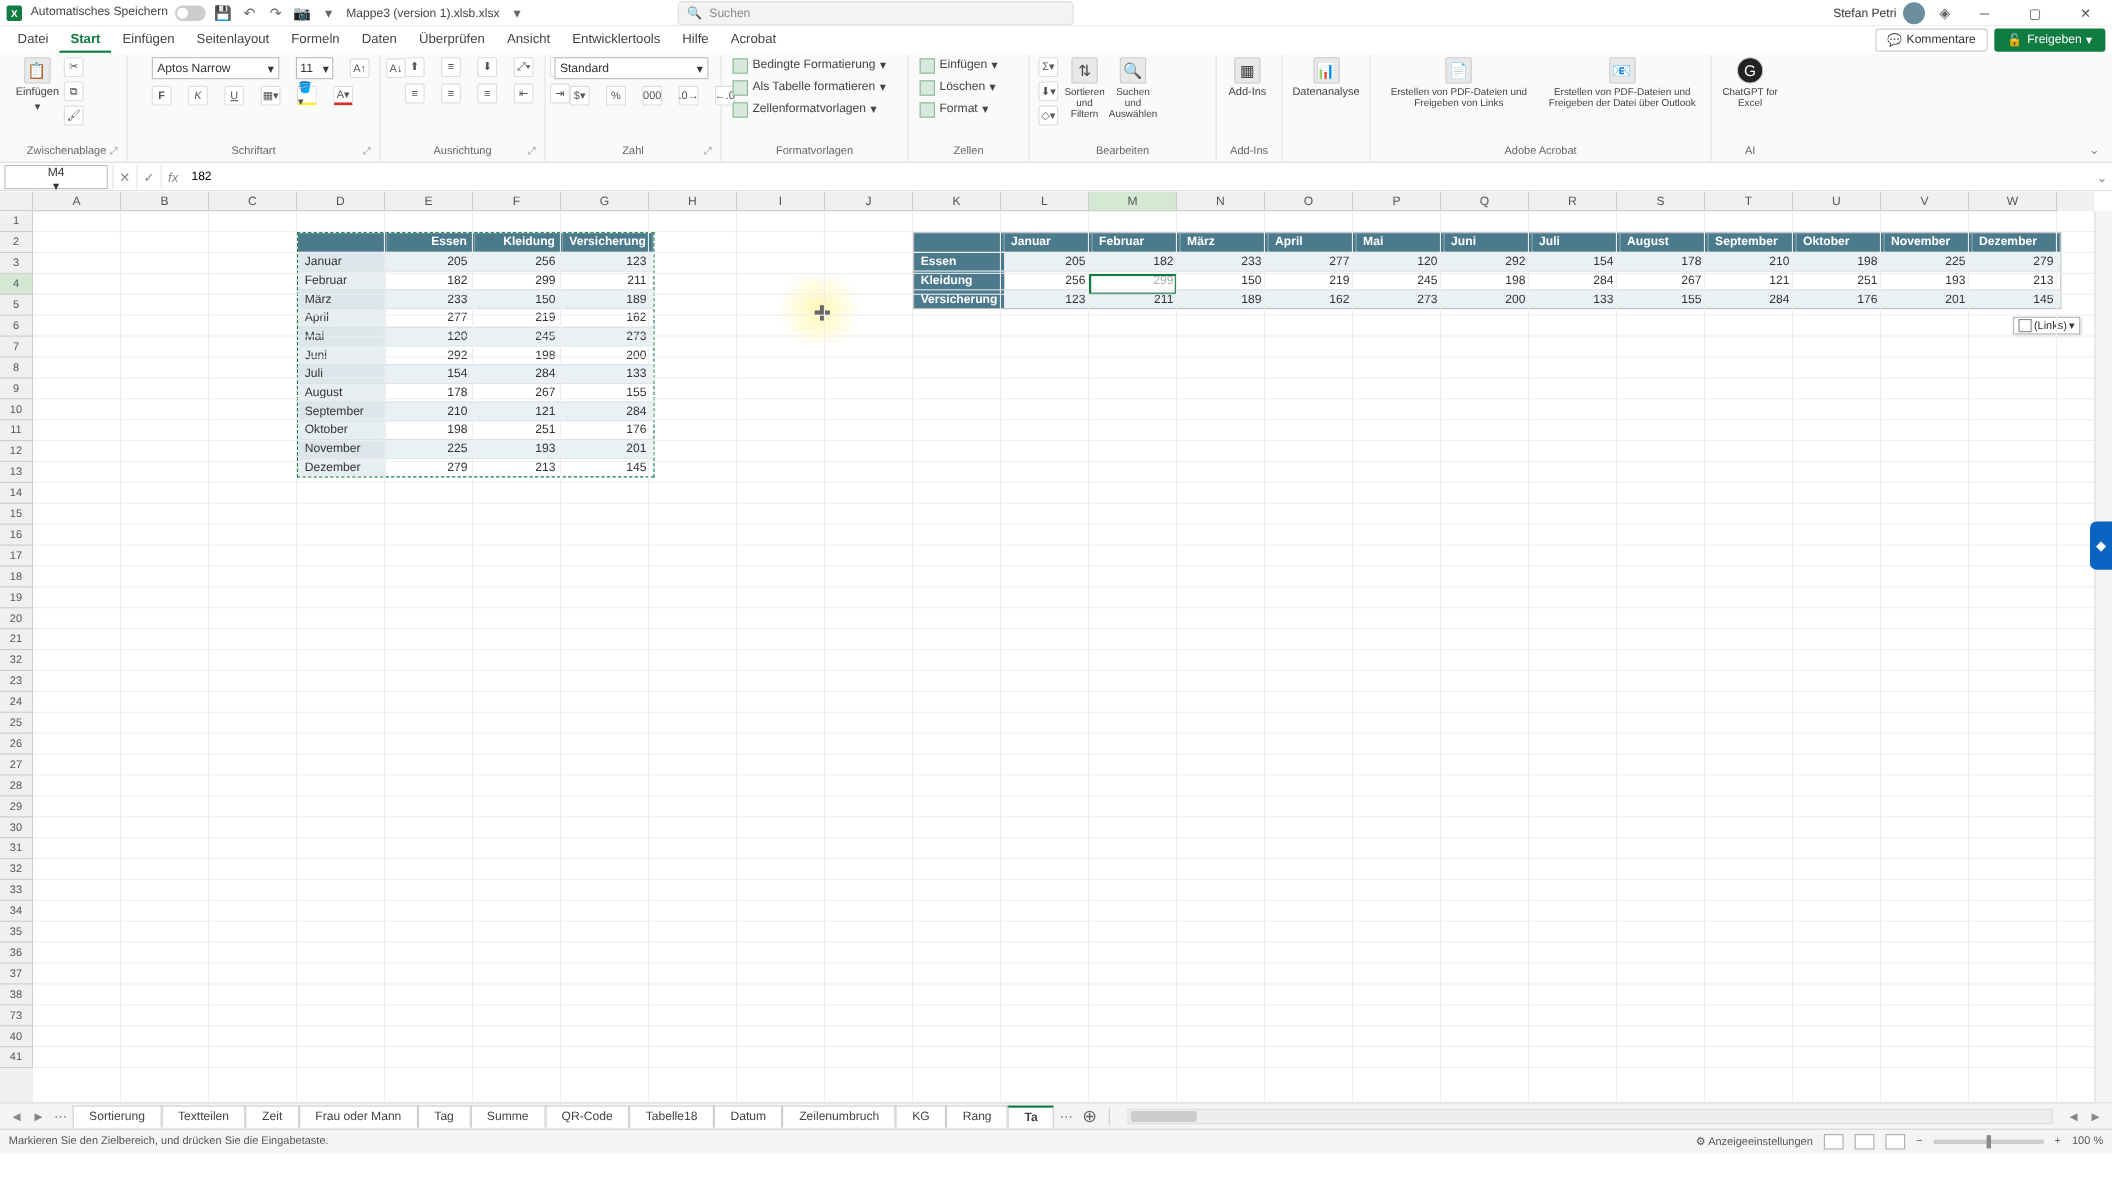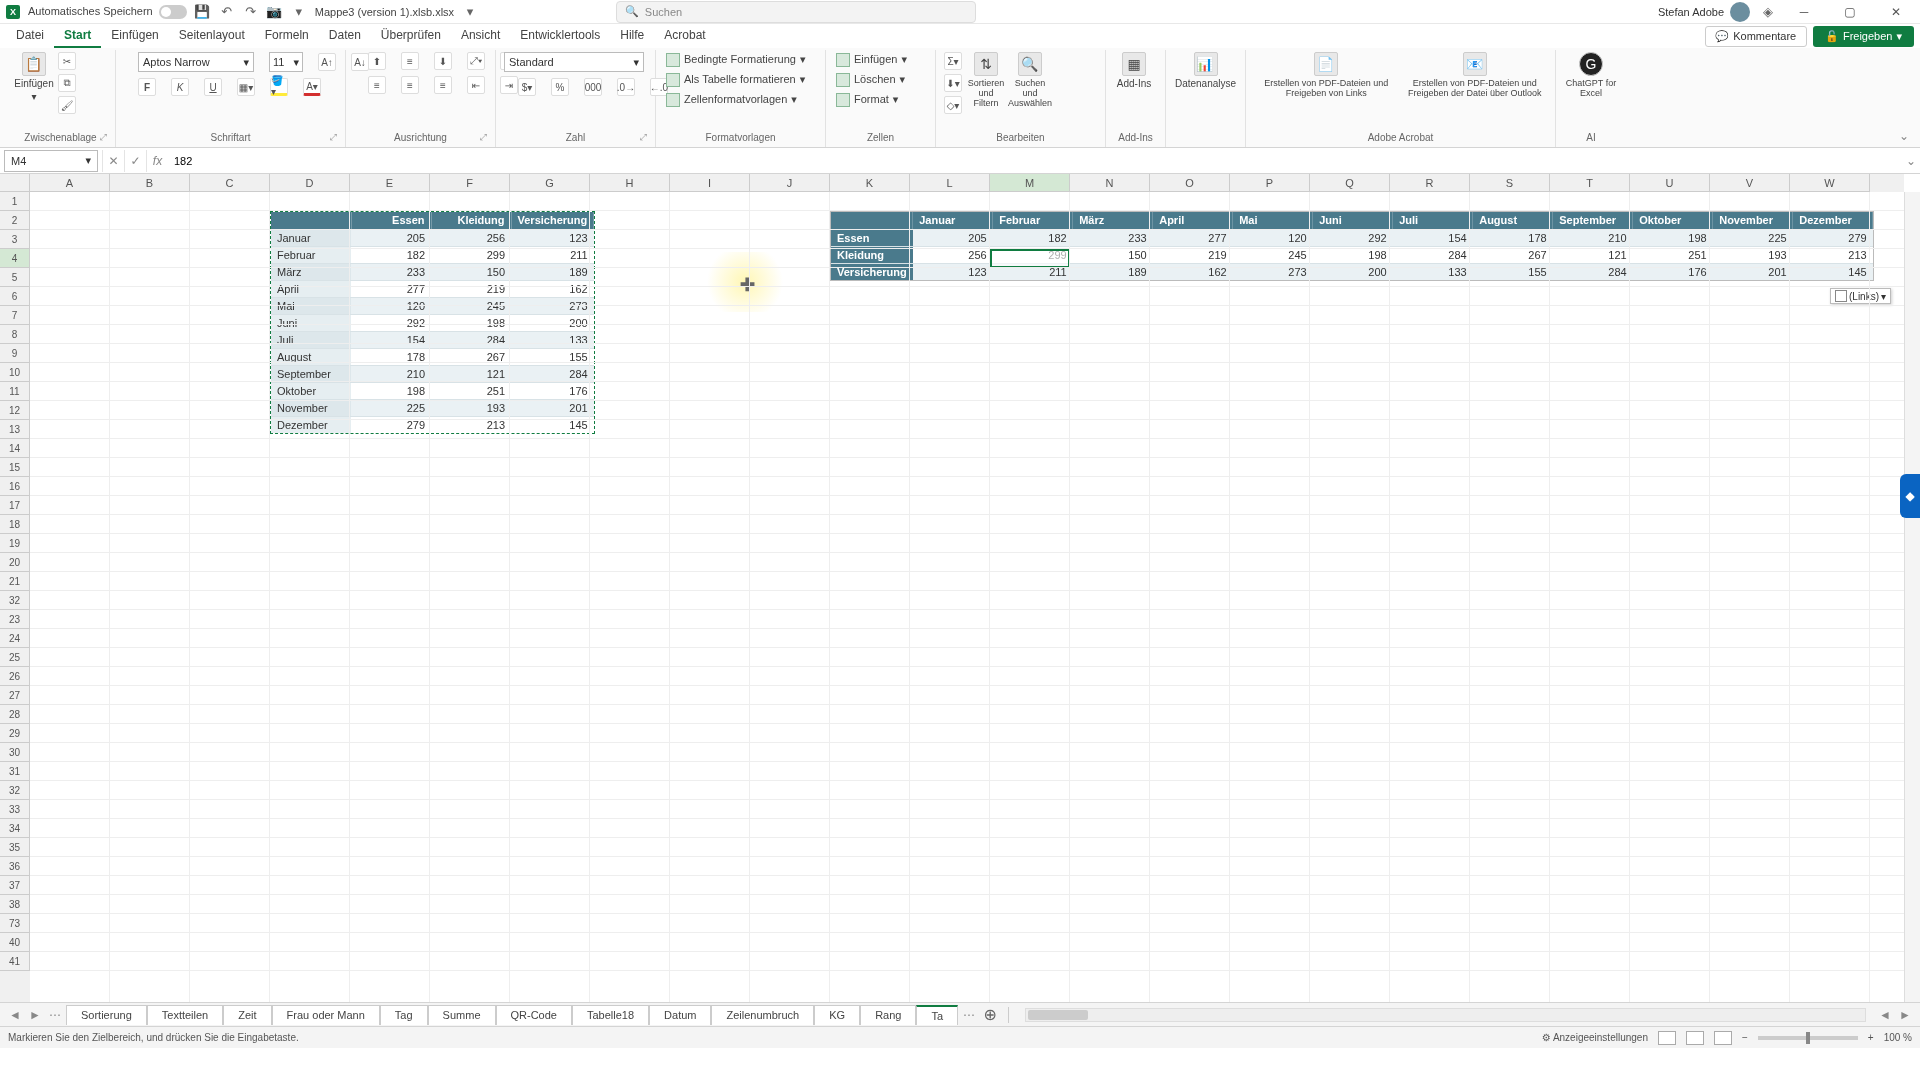--- a/index.html
+++ b/index.html
@@ -40,21 +40,21 @@
 .sb { width: 18px; height: 18px; border: 1px solid #ddd; background: #fff; display: flex; align-items: center; justify-content: center; font-size: 10px; color: #555; border-radius: 2px; }
 .fontname { width: 116px; height: 20px; border: 1px solid #bbb; font-size: 11px; padding: 0 4px; display: flex; align-items: center; justify-content: space-between; background: #fff; }
 .fontsize { width: 34px; height: 20px; border: 1px solid #bbb; font-size: 11px; padding: 0 3px; display: flex; align-items: center; justify-content: space-between; background: #fff; }
 .numfmt { width: 140px; height: 20px; border: 1px solid #bbb; font-size: 11px; padding: 0 4px; display: flex; align-items: center; justify-content: space-between; background: #fff; }
 .menuitem { display: flex; align-items: flex-start; gap: 4px; font-size: 11px; color: #444; padding: 1px 2px; white-space: nowrap; }
 .menuitem .mi-ic { width: 14px; height: 14px; background: #d8e8dc; border: 1px solid #8ab898; }
 .ribbon-collapse { margin-left: auto; width: 20px; display: flex; align-items: flex-end; justify-content: center; padding-bottom: 4px; color: #888; }
 
 
 .fbar { height: 26px; display: flex; align-items: center; border-bottom: 1px solid #d4d4d4; background: #fff; }
-.namebox { width: 94px; height: 22px; border: 1px solid #bbb; margin: 0 4px; display: flex; align-items: center; justify-content: space-between; padding: 0 6px; font-size: 11px; background: #fff; }
+.namebox { width: 94px; height: 22px; border: 1px solid #bbb; margin: 0 4px; display: flex; align-items: center; justify-content: space-between; padding: 0 6px; font-size: 11px; background: #fff; flex-direction: column; }
 .fbar .ficon { width: 22px; height: 22px; display: flex; align-items: center; justify-content: center; color: #888; border-left: 1px solid #e4e4e4; }
 .fbar input { flex: 1; border: none; outline: none; font-size: 11px; padding: 0 6px; height: 22px; }
 .fbar .expand { width: 18px; color: #888; text-align: center; }
 
 
 .gridwrap { position: relative; height: 828px; overflow: hidden; background: #fff; }
 .selectall { position: absolute; top: 0; left: 0; width: 30px; height: 18px; background: #f0f0f0; border-right: 1px solid #ccc; border-bottom: 1px solid #ccc; }
 .colheads { position: absolute; top: 0; left: 30px; right: 16px; height: 18px; display: flex; background: #f0f0f0; }
 .ch { width: 80px; border-right: 1px solid #ccc; border-bottom: 1px solid #ccc; text-align: center; font-size: 11px; color: #555; line-height: 18px; flex-shrink: 0; }
 .ch.active { background: #d4e8d4; }
@@ -89,21 +89,21 @@
 .paste-tag { position: absolute; display: flex; align-items: center; gap: 2px; border: 1px solid #bbb; background: #fff; padding: 1px 4px; font-size: 10px; box-shadow: 1px 1px 3px rgba(0,0,0,0.2); }
 .paste-tag .ic { width: 12px; height: 12px; background: #fff; border: 1px solid #888; }
 
 .vscroll { position: absolute; top: 18px; right: 0; width: 16px; bottom: 0; background: #f4f4f4; border-left: 1px solid #ddd; }
 .sidepanel-tab { position: absolute; right: 0; top: 300px; width: 20px; height: 44px; background: #0a64c2; border-radius: 6px 0 0 6px; display: flex; align-items: center; justify-content: center; color: #fff; }
 
 
 .sheetbar { height: 24px; background: #f4f4f4; border-top: 1px solid #d4d4d4; display: flex; align-items: center; padding: 0 6px; gap: 2px; }
 .navarrow { width: 18px; height: 18px; display: flex; align-items: center; justify-content: center; color: #888; }
 .stab { padding: 3px 14px; font-size: 11px; background: #fff; border: 1px solid #ccc; border-bottom: none; color: #444; }
-.stab.active { background: #fff; border-top: 2px solid #107c41; font-weight: 400; }
+.stab.active { background: #fff; border-top: 2px solid #107c41; font-weight: 700; }
 .addsheet { width: 20px; height: 20px; display: flex; align-items: center; justify-content: center; color: #666; font-size: 16px; }
 .hscroll { flex: 1; margin: 0 8px; height: 14px; background: #eee; border: 1px solid #ddd; position: relative; }
 .hscroll .thumb { position: absolute; left: 2px; top: 1px; width: 60px; height: 10px; background: #ccc; border-radius: 2px; }
 
 
 .status { height: 22px; background: #f4f4f4; border-top: 1px solid #d4d4d4; display: flex; align-items: center; padding: 0 8px; font-size: 10px; color: #555; gap: 14px; }
 .status .right { margin-left: auto; display: flex; align-items: center; gap: 10px; }
 .viewbtn { width: 18px; height: 14px; border: 1px solid #aaa; background: #fff; }
 .zoom-slider { width: 100px; height: 4px; background: #ccc; position: relative; }
 .zoom-slider::after { content: ''; position: absolute; left: 48px; top: -4px; width: 4px; height: 12px; background: #888; }
@@ -123,21 +123,21 @@
   <div class="qat-icon">📷</div>
   <div class="qat-icon">▾</div>
   <div class="doc-title">Mappe3 (version 1).xlsb.xlsx</div>
   <div class="qat-icon">▾</div>
   <div class="searchbox">
     <span>🔍</span>
     <span>Suchen</span>
   </div>
   <div class="titlebar-right">
     <div class="user">
-      <span>Stefan Adobe</span>
+      <span>Stefan Petri</span>
       <div class="avatar"></div>
     </div>
     <div class="qat-icon">◈</div>
     <div class="winbtn">─</div>
     <div class="winbtn">▢</div>
     <div class="winbtn">✕</div>
   </div>
 </div>
 
 <div class="maintabs">

